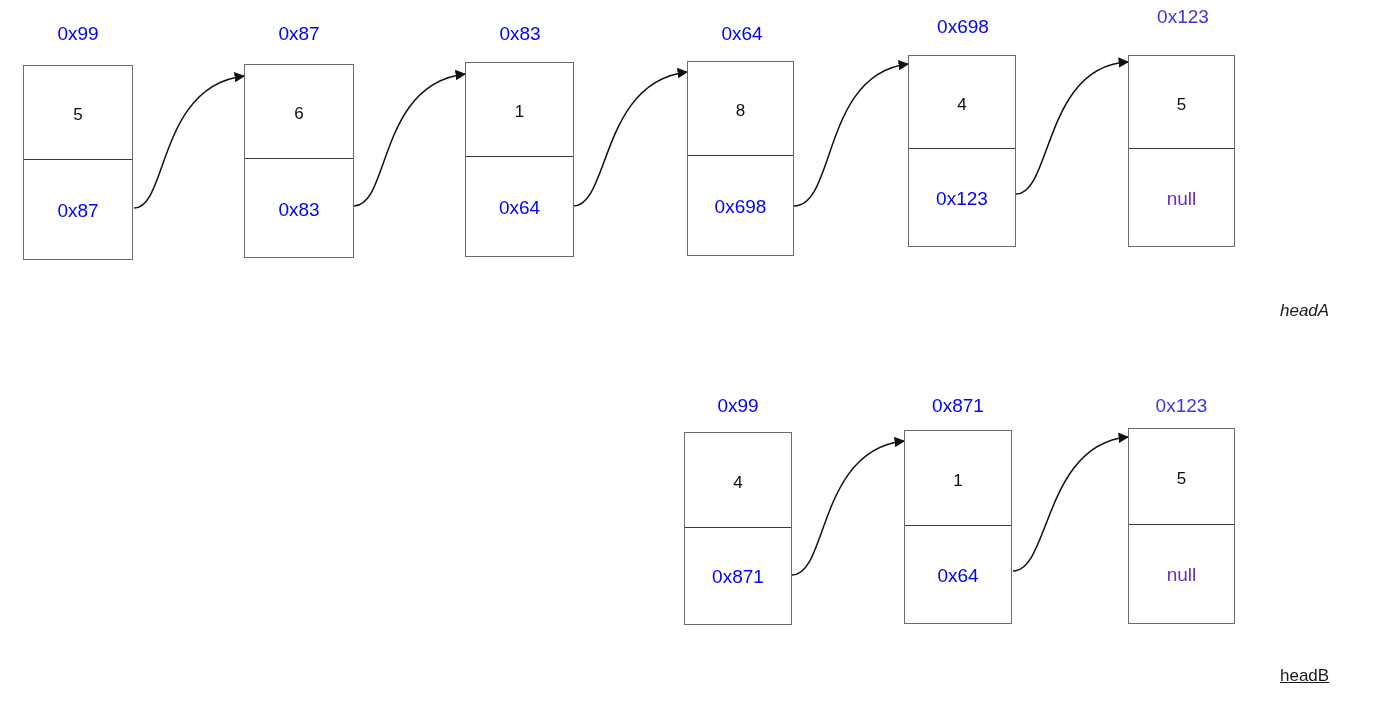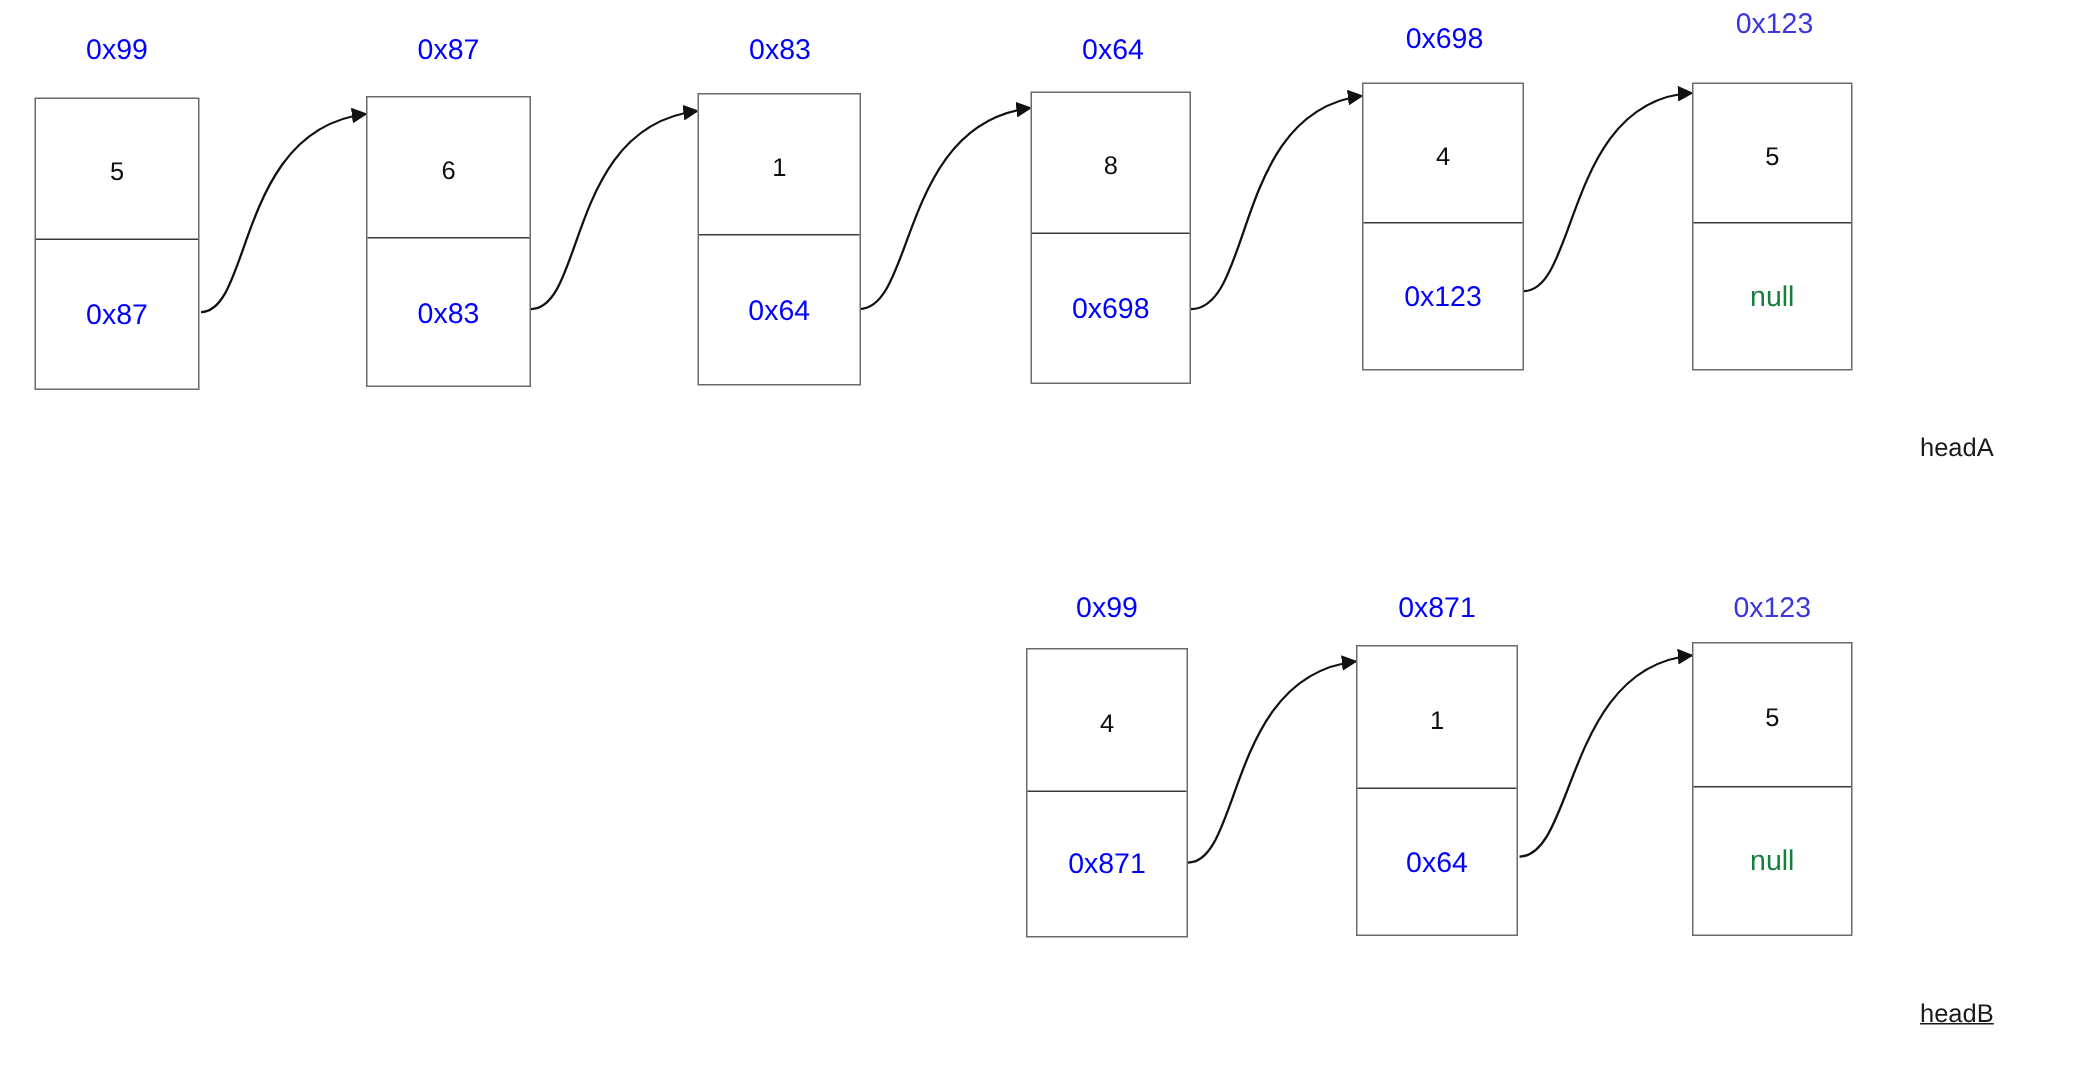--- a/index.html
+++ b/index.html
@@ -52,21 +52,21 @@
     font-size: 17px;
     color: #0d0d0d;
   }
   .cell-value span { transform: translateY(2px); display:block; }
   .cell-next {
     bottom: 0;
     font-size: 19px;
   }
   .cell-next span { transform: translateY(1px); display:block; }
   .ptr-addr { color: #0000ff; }
-  .ptr-null { color: #15803d; }
+  .ptr-null { color: #6d28d9; }
   .addr-label {
     position: absolute;
     font-size: 19px;
     color: #0000ff;
     text-align: center;
     white-space: nowrap;
     line-height: 1;
   }
   .addr-label.muted { color: #3b35e0; }
   .head-label {
@@ -153,21 +153,21 @@
 
   <div class="node" style="left:1128px; top:55px; width:107px; height:192px;">
     <div class="cell cell-value" style="height:93px;">
       <span>5</span>
     </div>
     <div class="cell cell-next" style="height:97px;">
       <span class="ptr-null">null</span>
     </div>
   </div>
 
-  <div class="head-label" style="left:1280px; top:290px;">headA</div>
+  <div class="head-label" style="left:1280px; top:302px;font-style:italic;">headA</div>
 
   <div class="addr-label" style="left:684px; top:396px; width:108px;">0x99</div>
   <div class="addr-label" style="left:904px; top:396px; width:108px;">0x871</div>
   <div class="addr-label muted" style="left:1128px; top:396px; width:107px;">0x123</div>
 
   <div class="node" style="left:684px; top:432px; width:108px; height:193px;">
     <div class="cell cell-value" style="height:95px;">
       <span>4</span>
     </div>
     <div class="cell cell-next" style="height:97px;">

